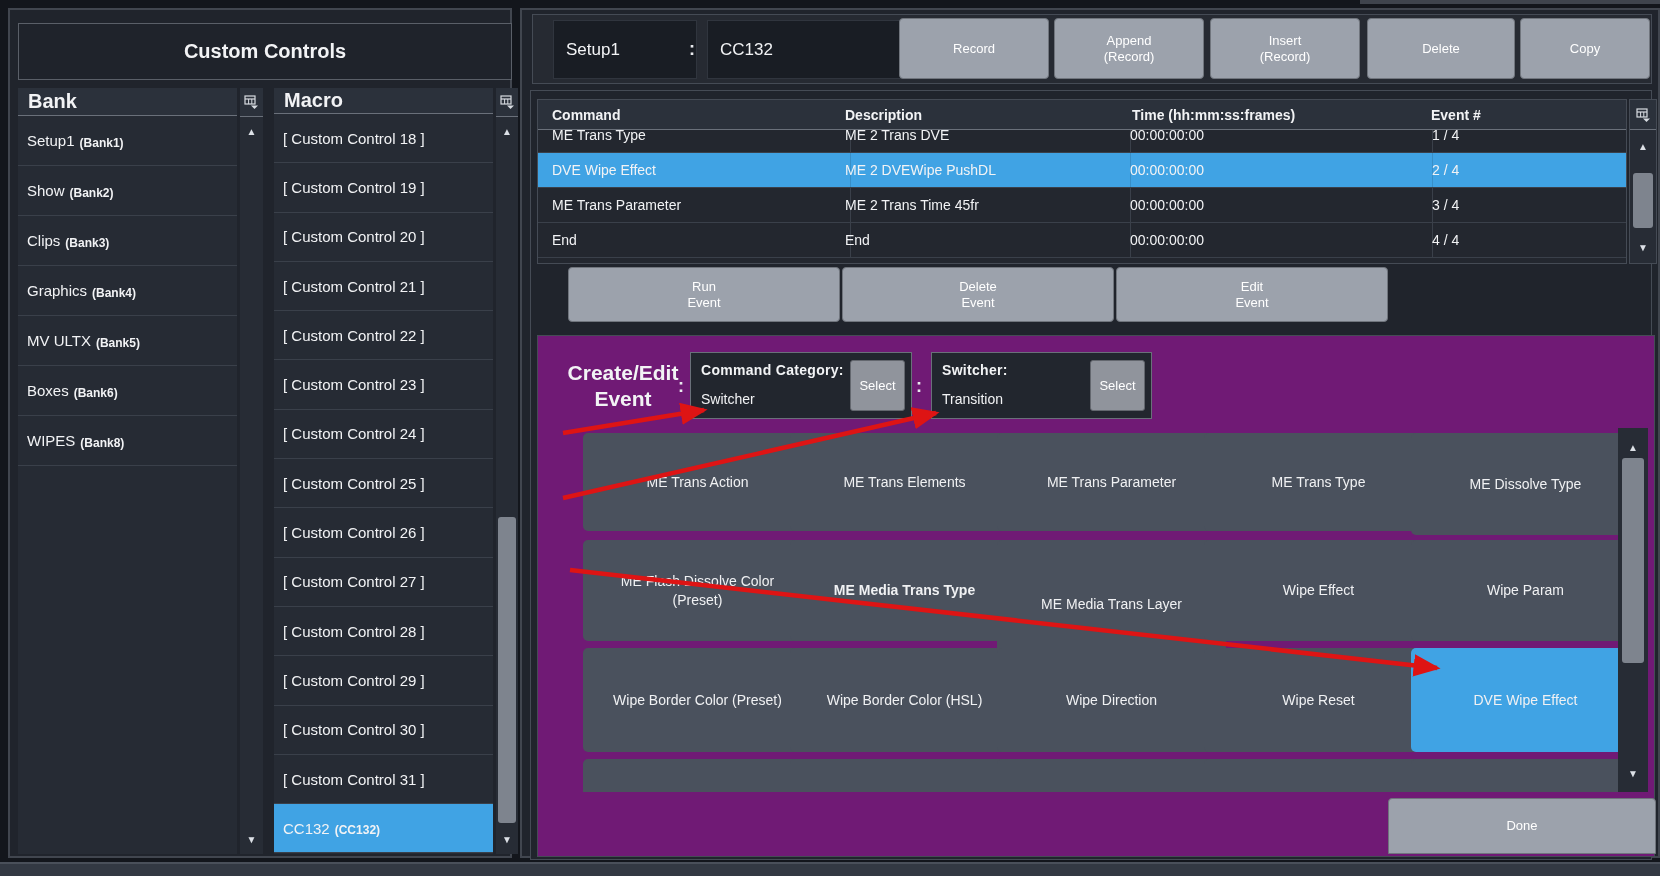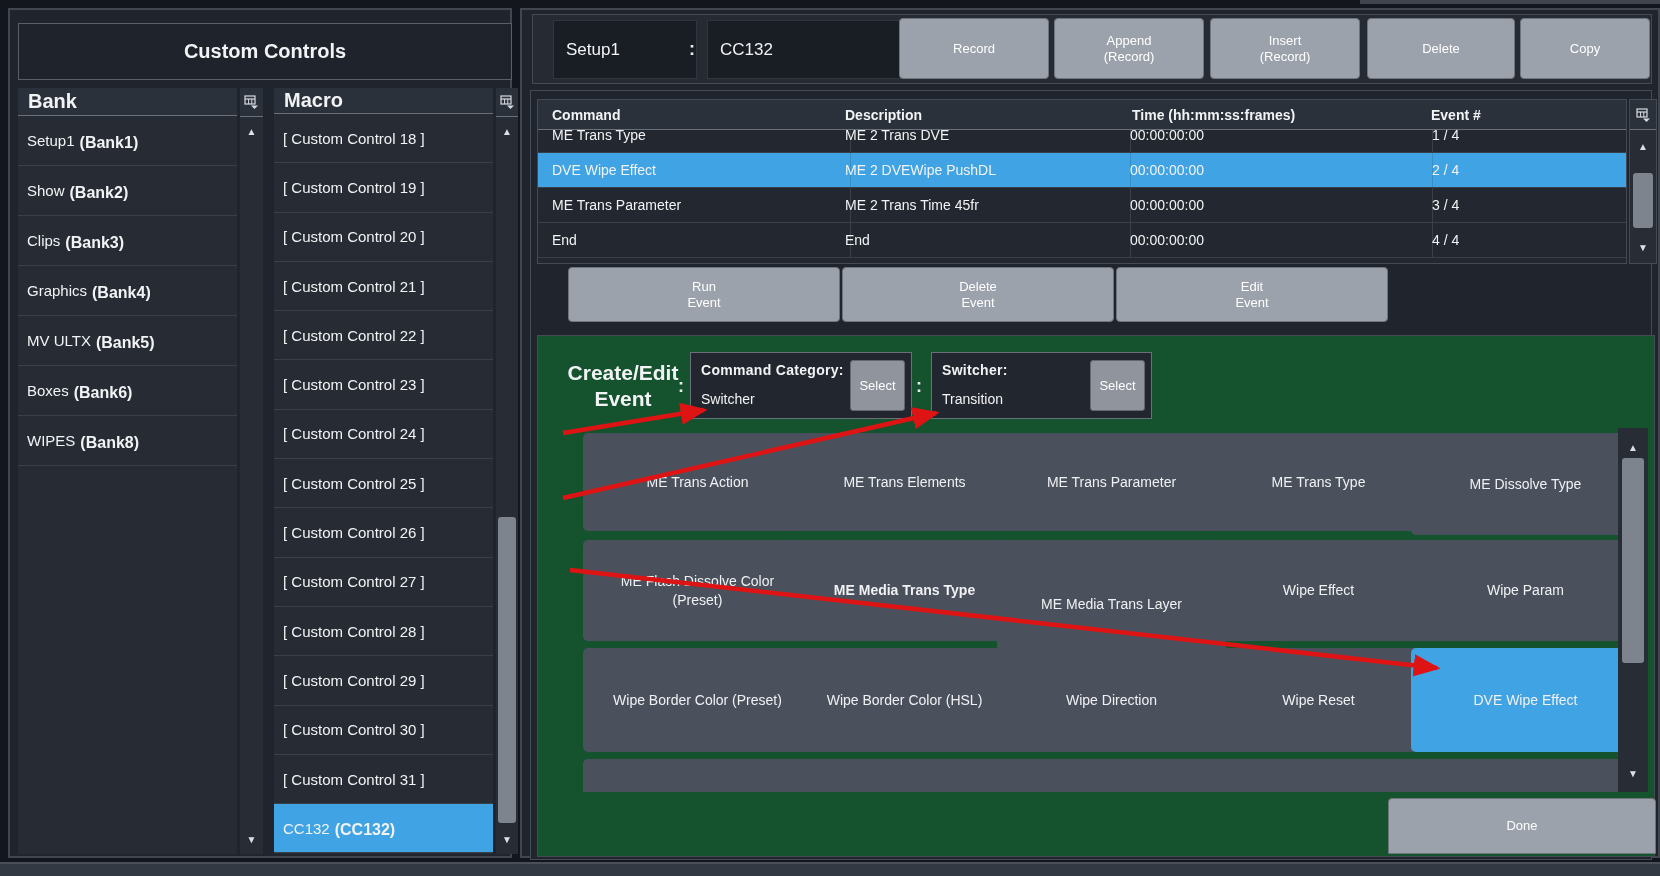--- a/index.html
+++ b/index.html
@@ -10,21 +10,21 @@
 
   
   #left-win{left:8px;top:8px;width:504px;height:850px;}
   #cc-title{left:8px;top:13px;width:494px;height:57px;border:1px solid #5a5f68;background:#1f232b;
             display:flex;align-items:center;justify-content:center;font-size:20px;font-weight:bold;}
   .list-header{background:#2b313b;border-bottom:1px solid #6a707a;font-weight:bold;font-size:20px;
                display:flex;align-items:center;padding-left:10px;}
   .list-col{background:#262b34;}
   .list-item{position:relative;border-bottom:1px solid #3a404a;display:flex;align-items:center;
              padding-left:9px;font-size:15px;cursor:default;white-space:nowrap;overflow:hidden;}
-  .list-item .tag{font-size:16px;font-weight:bold;margin-left:5px;position:relative;top:2px;}
+  .list-item .tag{font-size:12px;font-weight:bold;margin-left:5px;position:relative;top:2px;}
   .sel-blue{background:#40a3e4 !important;}
   .scroll-strip{background:#272c35;}
   .strip-iconbox{position:absolute;left:0;top:0;width:100%;height:28px;background:#2b313b;
                  border-bottom:1px solid #6a707a;display:flex;align-items:center;justify-content:center;}
   .scroll-arrow{position:absolute;left:0;width:100%;height:22px;display:flex;align-items:center;
                 justify-content:center;font-size:10px;color:#dde1e7;cursor:default;}
   .scroll-thumb{position:absolute;background:#7e848e;border-radius:3px;}
 
   
   #right-win{left:520px;top:8px;width:1140px;height:850px;}
@@ -48,21 +48,21 @@
   .td{position:absolute;top:0;height:100%;display:flex;align-items:center;font-size:14px;
       border-right:1px solid #3a404a;overflow:hidden;white-space:nowrap;}
   .trow.sel-blue .td{border-right-color:rgba(0,0,0,0.12);}
   .td.c1{left:0;width:298px;padding-left:14px;}
   .td.c2{left:298px;width:285px;padding-left:9px;}
   .td.c3{left:583px;width:302px;padding-left:9px;}
   .td.c4{left:885px;right:0;padding-left:9px;border-right:none;}
   #tscroll{left:1098px;top:8px;width:28px;height:165px;border:1px solid #454b55;}
 
   
-  #ce-panel{left:6px;top:244px;width:1118px;height:522px;border:1px solid #454b55;background:#14532d;}
+  #ce-panel{left:6px;top:244px;width:1118px;height:522px;border:1px solid #454b55;background:#701a75;}
   .ce-title{position:absolute;left:10px;top:24px;width:150px;text-align:center;font-size:21px;
             font-weight:bold;line-height:26px;}
   .selbox{position:absolute;width:220px;height:65px;border:1px solid #6a707a;background:#22262e;}
   .selbox .lbl{position:absolute;left:10px;top:9px;font-size:14px;font-weight:bold;letter-spacing:.3px;}
   .selbox .val{position:absolute;left:10px;top:38px;font-size:14px;}
   .selbox .selbtn{position:absolute;right:6px;top:7px;width:53px;height:49px;background:#90949c;
                   border:1px solid #63676e;border-radius:3px;color:#fff;font-size:13px;
                   display:flex;align-items:center;justify-content:center;cursor:default;}
   #gridview{position:absolute;left:40px;top:92px;width:1042px;height:364px;overflow:hidden;}
   .gbtn{position:absolute;width:201px;background:#4a515d;border-radius:5px;color:#f0f1f3;font-size:14px;

